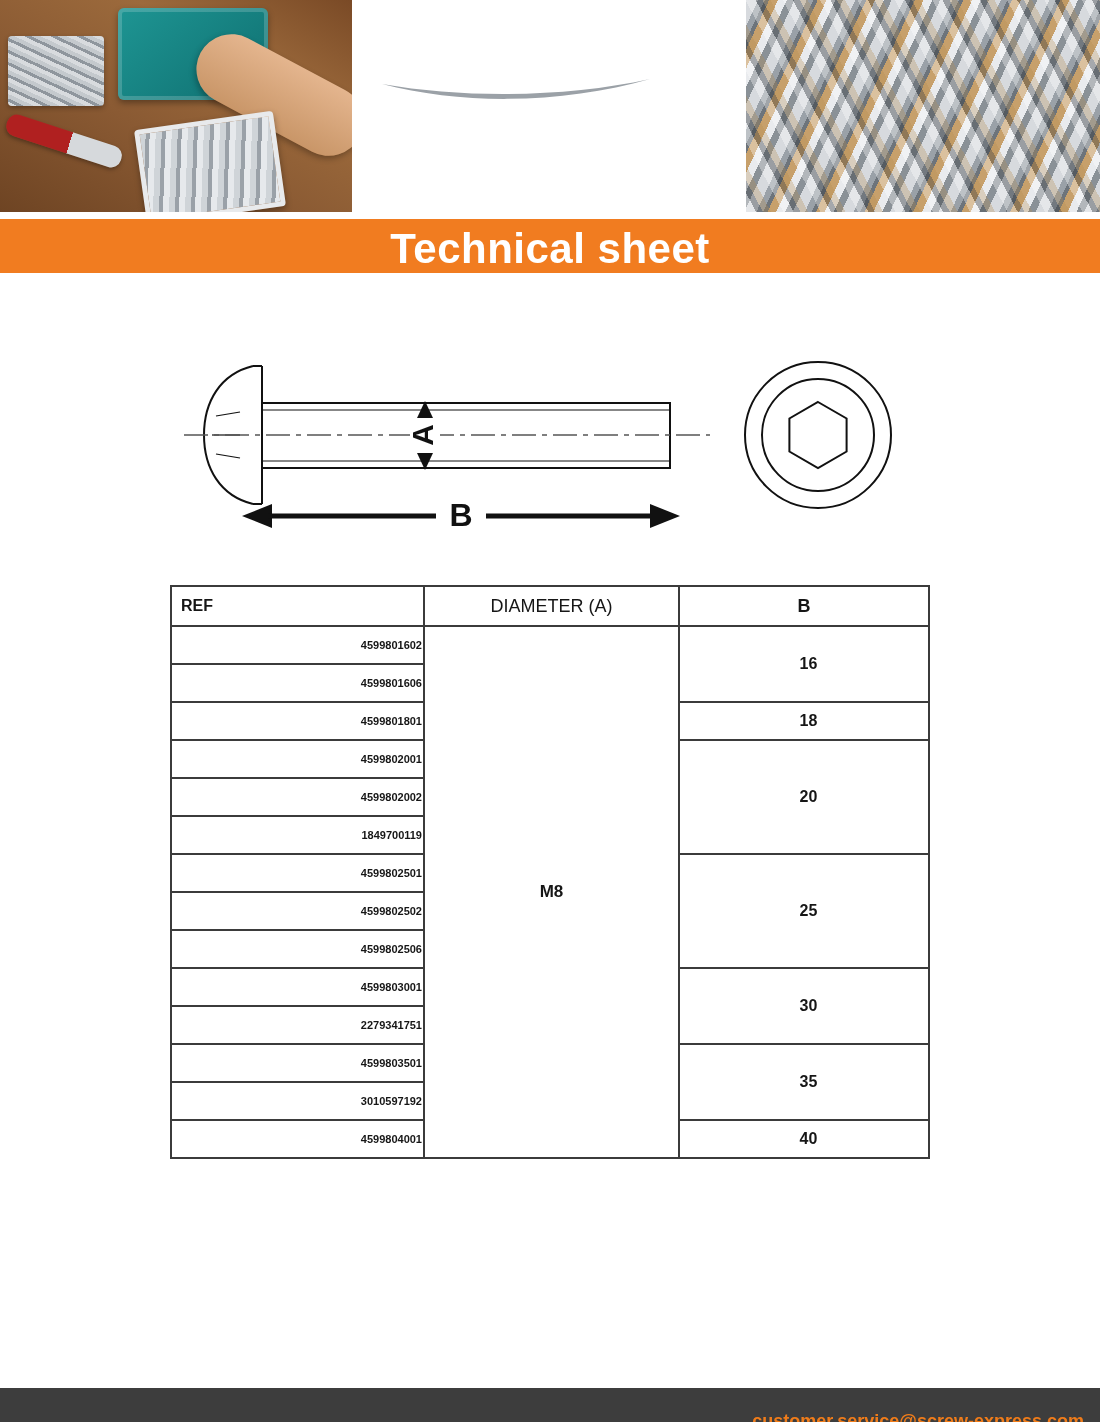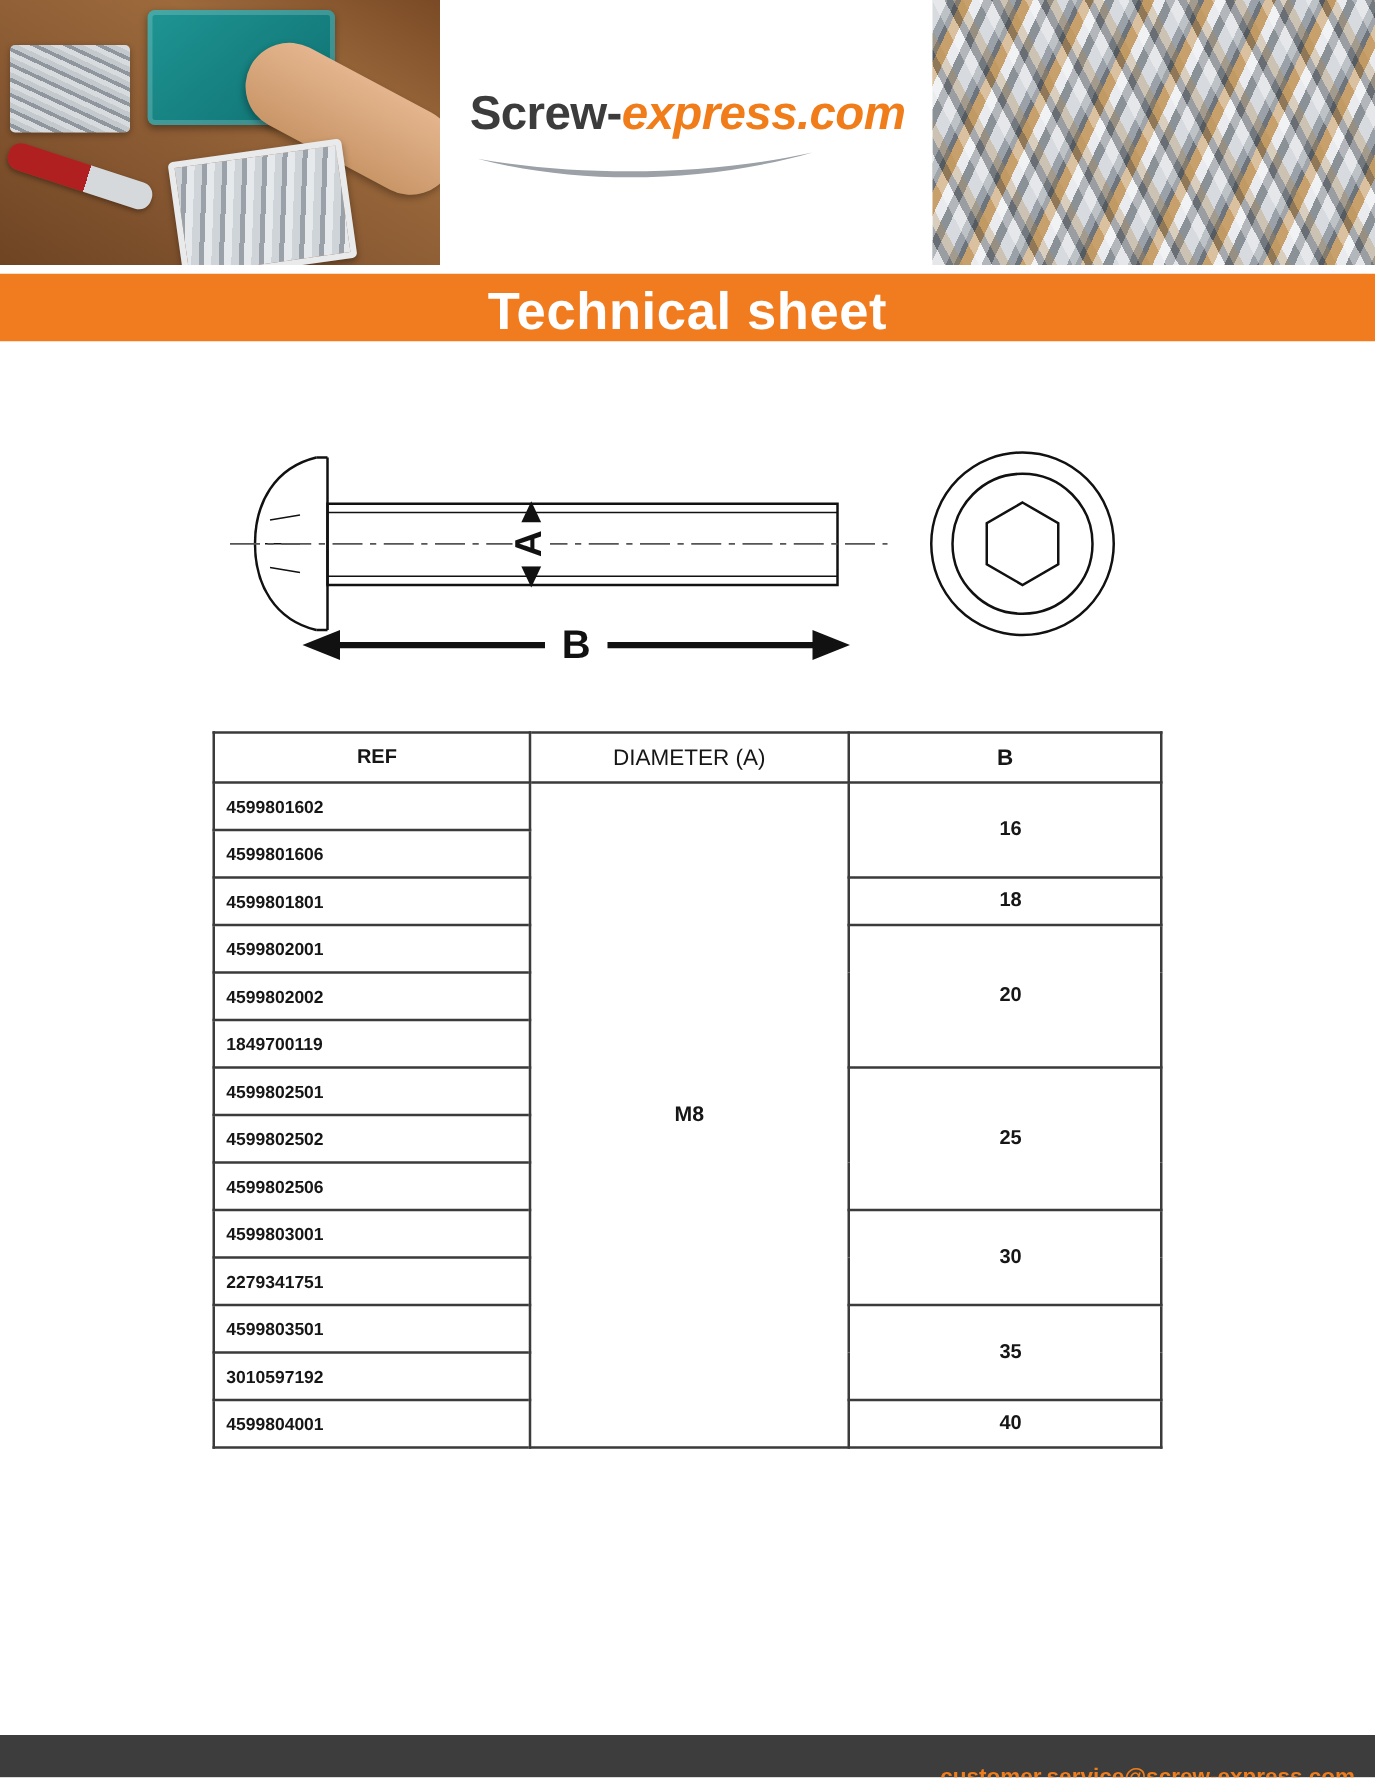--- a/index.html
+++ b/index.html
@@ -56,24 +56,24 @@
 
   
   .spec-table { position:absolute; left:170px; top:585px; border-collapse:collapse;
     width:758px; table-layout:fixed; }
   .spec-table th, .spec-table td { border:2px solid #3b3b3b; color:#161616; }
   .spec-table col.c-ref  { width:253px; }
   .spec-table col.c-diam { width:255px; }
   .spec-table col.c-b    { width:250px; }
   .spec-table thead tr { height:40px; }
   .spec-table tbody tr { height:38px; }
-  .th-ref  { text-align:center; padding-left:9px; font-size:16px; font-weight:bold; }
+  .th-ref  { text-align:left; padding-left:9px; font-size:16px; font-weight:bold; }
   .th-diam { text-align:center; font-size:18px; font-weight:normal; }
   .th-b    { text-align:center; font-size:18px; font-weight:bold; }
-  .ref-cell  { text-align:left; padding-left:9px; font-size:14px; font-weight:bold; }
+  .ref-cell  { text-align:right; padding-left:9px; font-size:11px; font-weight:bold; }
   .diam-cell { text-align:center; font-size:17px; font-weight:bold; }
   .b-cell    { text-align:center; font-size:16px; font-weight:bold;padding-left:10px; }
 
   
   .footer { position:absolute; left:0; bottom:0; width:1100px; height:34px;
     background:#3d3d3d; display:flex; align-items:center; justify-content:flex-end; }
   .footer-email { color:#f07c1a; font-size:18px; font-weight:bold; padding-right:16px;
     text-decoration:none;margin-top:32px; }
 </style>
 </head>
@@ -86,23 +86,20 @@
     <div class="tray1"></div>
     <div class="arm"></div>
     <div class="tray2"></div>
     <div class="tool"></div>
   </div>
   <div class="photo photo-right">
     <div class="shade"></div>
   </div>
 
   <div class="logo-wrap">
-    <div class="logo">
-      <span class="primary">Screw-</span><span class="secondary">express.com</span>
-    </div>
     <svg class="swoosh" width="276" height="26" viewBox="0 0 276 26">
       <path d="M4,8 C88,30 188,27 272,3 C190,21 90,23 4,8 Z" fill="#9ba1a7"></path>
     </svg>
   </div>
 
   <div class="banner">
     <div class="banner-title">Technical sheet</div>
   </div>
 
   <svg class="drawing" width="760" height="215" viewBox="0 0 760 215">

